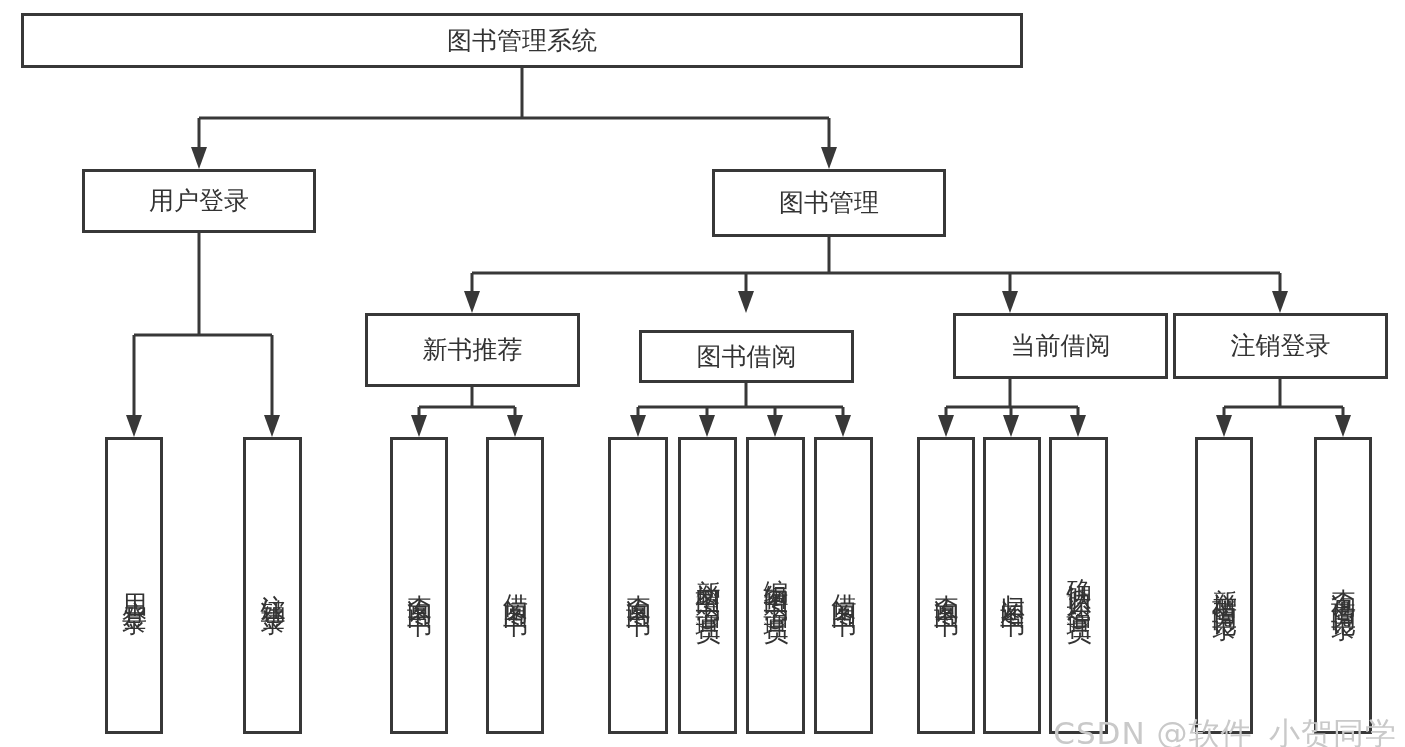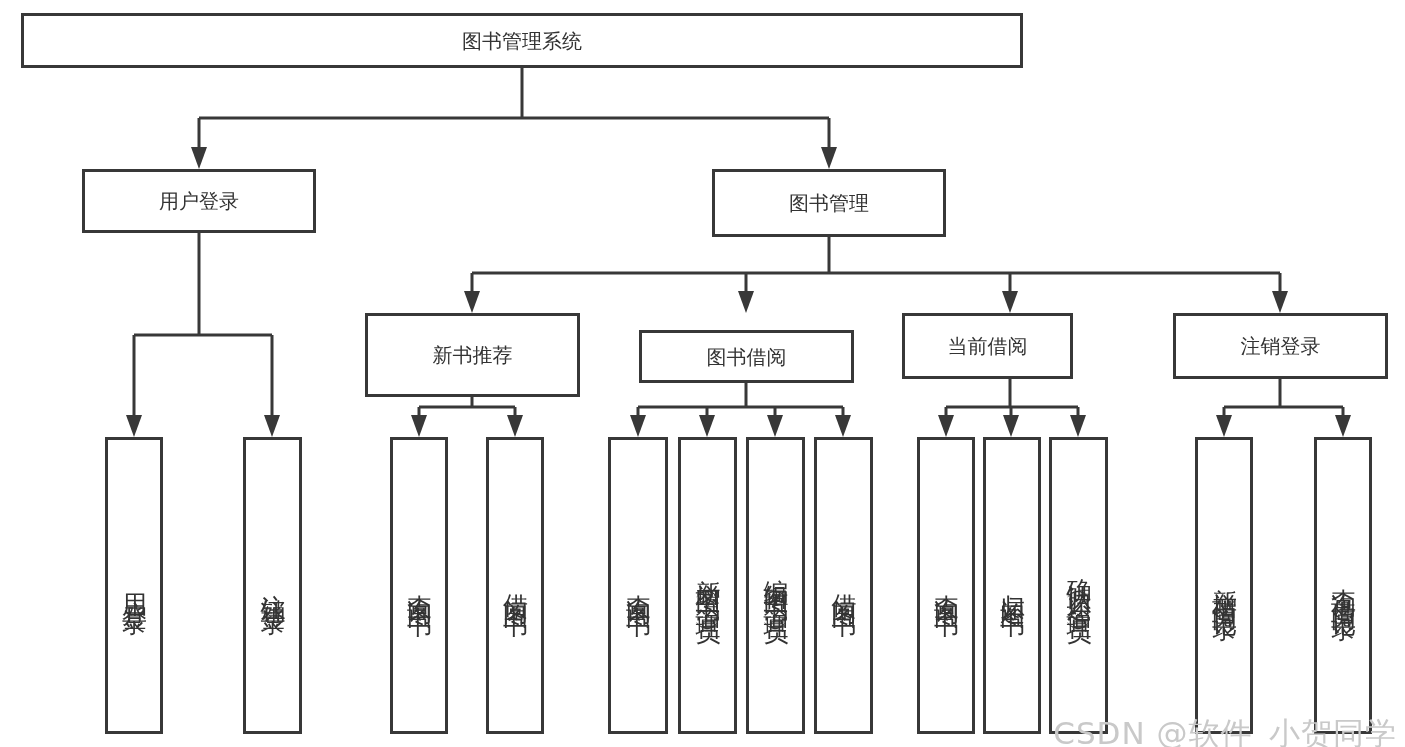--- a/index.html
+++ b/index.html
@@ -26,21 +26,21 @@
     box-sizing: border-box;
     border: 3px solid #383838;
     background: #ffffff;
     display: flex;
     align-items: center;
     justify-content: center;
     z-index: 2;
   }
   .node .lbl {
     color: #333333;
-    font-size: 20px;
+    font-size: 25px;
     line-height: 1.2;
     white-space: nowrap;
   }
   .node.v .lbl {
     writing-mode: vertical-rl;
     text-orientation: mixed;
     letter-spacing: 6px;
     font-size: 25px;
   }
   #watermark {
@@ -97,27 +97,27 @@
     <span class="lbl">图书管理系统</span>
   </div>
 
   <div class="node h" style="left:82px;top:169px;width:234px;height:64px">
     <span class="lbl">用户登录</span>
   </div>
   <div class="node h" style="left:712px;top:169px;width:234px;height:68px">
     <span class="lbl">图书管理</span>
   </div>
 
-  <div class="node h" style="left:365px;top:313px;width:215px;height:84px">
+  <div class="node h" style="left:365px;top:313px;width:215px;height:74px">
     <span class="lbl">新书推荐</span>
   </div>
   <div class="node h" style="left:639px;top:330px;width:215px;height:53px">
     <span class="lbl">图书借阅</span>
   </div>
-  <div class="node h" style="left:902px;top:313px;width:171px;height:66px">
+  <div class="node h" style="left:953px;top:313px;width:215px;height:66px">
     <span class="lbl">当前借阅</span>
   </div>
   <div class="node h" style="left:1173px;top:313px;width:215px;height:66px">
     <span class="lbl">注销登录</span>
   </div>
 
   <div class="node v" style="left:105px;top:437px;width:58px;height:297px">
     <span class="lbl">用户登录</span>
   </div>
   <div class="node v" style="left:243px;top:437px;width:59px;height:297px">

